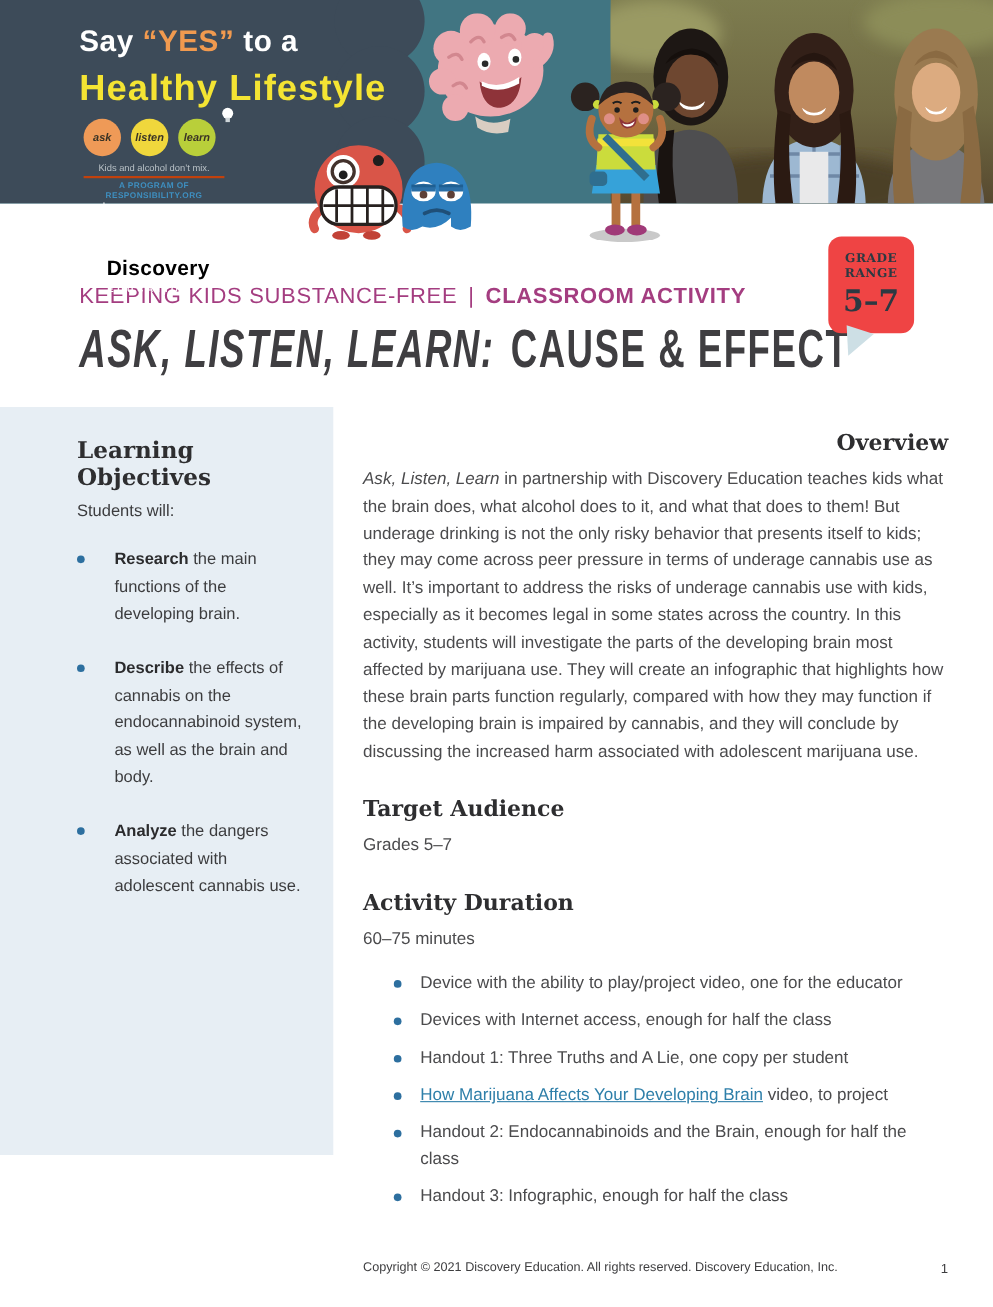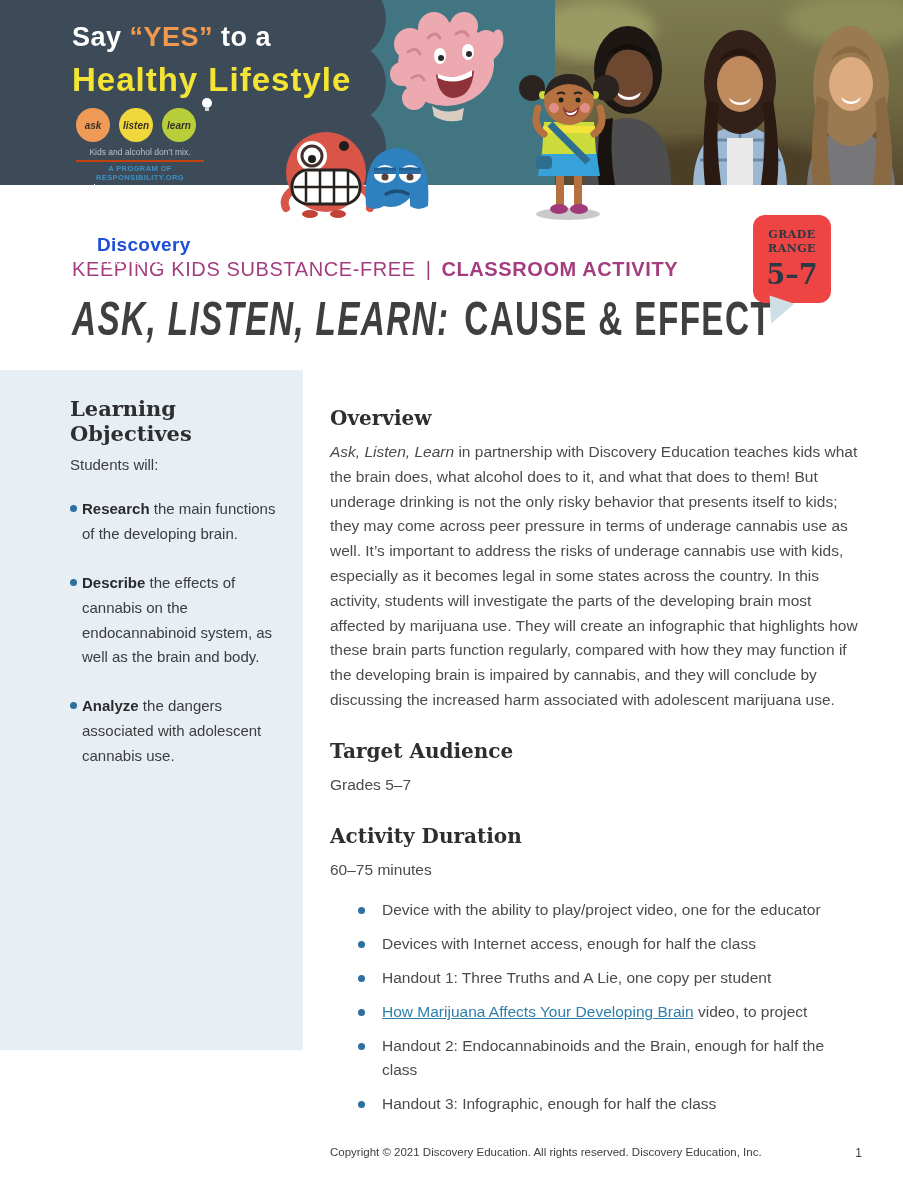--- a/index.html
+++ b/index.html
@@ -31,21 +31,21 @@
   .bulb { position:absolute; right:-8px; top:-10px; width:10px; height:10px; border-radius:50%; background:#ffffff; }
   .bulb:after { content:""; position:absolute; left:3px; top:9px; width:4px; height:4px; background:#cfd6da; }
   .all-tagline { margin-top:5px; font-size:8.5px; color:#b9c1c6; text-align:center; }
   .all-program { margin-top:3px; font-size:7.5px; font-weight:bold; color:#3e8fc0; letter-spacing:.4px; text-align:center;
     border-top:2px solid #c2410c; padding-top:2px; }
   .logo-divider { width:1px; height:46px; background:#ffffff; margin:2px 18px 0 18px; }
   .de-logo { padding-top:4px; }
   .de-row { display:flex; align-items:center; gap:5px; }
   .de-globe { width:16px; height:16px; border:2px solid #fff; border-radius:50%; position:relative; }
   .de-globe:after { content:""; position:absolute; left:-1px; top:5px; width:14px; height:1.5px; background:#fff; }
-  .de-name { font-size:19px; font-weight:bold; color:#1d4ed8; letter-spacing:.3px; }
+  .de-name { font-size:19px; font-weight:bold; color:#000000; letter-spacing:.3px; }
   .de-sub { font-size:8px; color:#ffffff; letter-spacing:3.2px; margin-top:2px; margin-left:22px; font-weight:bold; }
 
   .char { position:absolute; z-index:4; }
 
   
   .grade-badge { position:absolute; top:215px; left:753px; width:78px; height:88px;
     background:#ef4444; border-radius:12px; text-align:center; padding-top:13px; z-index:5;
     font-family:"DejaVu Serif", serif; color:#2c3942; }
   .grade-label { font-size:11px; font-weight:bold; letter-spacing:.5px; line-height:1.3; white-space:pre-line; }
   .grade-value { font-size:27px; font-weight:bold; margin-top:2px; }
@@ -61,29 +61,29 @@
     font-size:49px; font-weight:bold; color:#3f3e41; letter-spacing:2px; white-space:nowrap;
     transform:scaleX(.68); transform-origin:left top; z-index:2; }
   .doc-title .ital { font-style:italic; padding-right:6px; }
 
   
   .sidebar { position:absolute; top:370px; left:0; width:303px; height:680px; background:#e7eef4;
     padding:26px 26px 0 70px; color:#3c3c3e; }
   .sidebar h3 { font-family:"DejaVu Serif", serif; font-size:21px; font-weight:bold; color:#2e2e30; margin-bottom:10px; }
   .sidebar .intro { font-size:15px; margin-bottom:24px; }
   .obj-list { list-style:none; }
-  .obj-list li { display:flex; gap:5px; margin-bottom:24px; font-size:15px; line-height:1.66; }
+  .obj-list li { display:flex; gap:27px; margin-bottom:24px; font-size:15px; line-height:1.66; }
   .dot { flex:0 0 auto; width:7px; height:7px; border-radius:50%; background:#2d6f9f; margin-top:8px; }
   .obj-list strong { color:#2b2b2d; }
 
   
   .main { position:absolute; top:370px; left:330px; width:532px; }
   .main h3 { font-family:"DejaVu Serif", serif; font-size:20px; font-weight:bold; color:#2e2e30;
     margin-top:26px; margin-bottom:10px; }
-  .main h3.first { margin-top:36px; }
+  .main h3.first { margin-top:20px;text-align:right; }
   .body-text { font-size:15.5px; line-height:1.6; color:#4b4b4d; }
   .body-text .ital { font-style:italic; }
   .mat-list { list-style:none; margin-top:16px; margin-left:28px; }
   .mat-list li { display:flex; gap:17px; font-size:15.5px; line-height:24px; margin-bottom:10px; color:#4b4b4d; }
   .mat-list .dot { margin-top:9px; }
   .mat-link { color:#2e7fa9; text-decoration:underline; }
 
   
   .footer { position:absolute; top:1146px; left:330px; width:532px; display:flex; justify-content:space-between;
     font-size:11.5px; color:#3d3d3f; }

